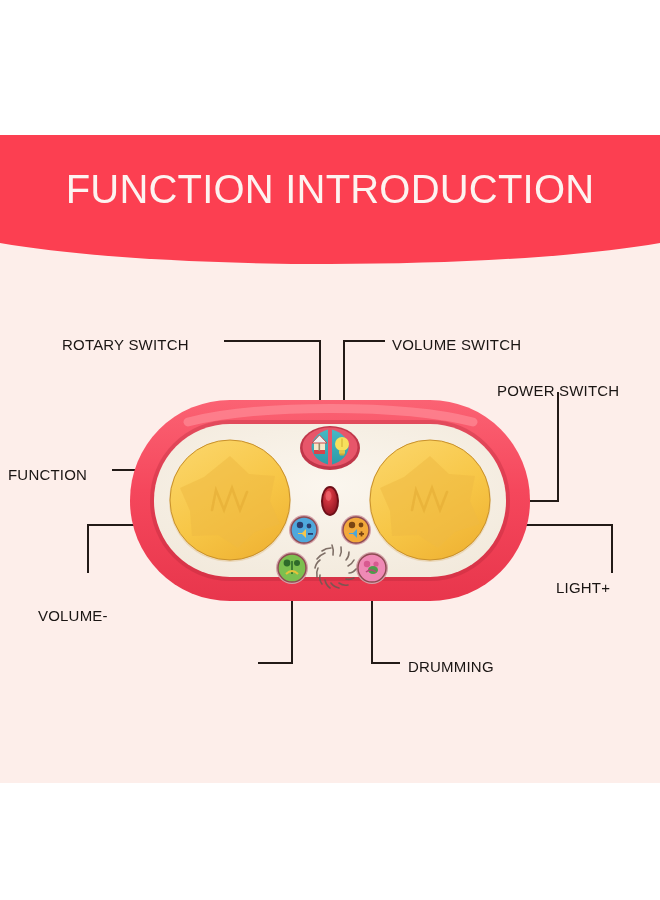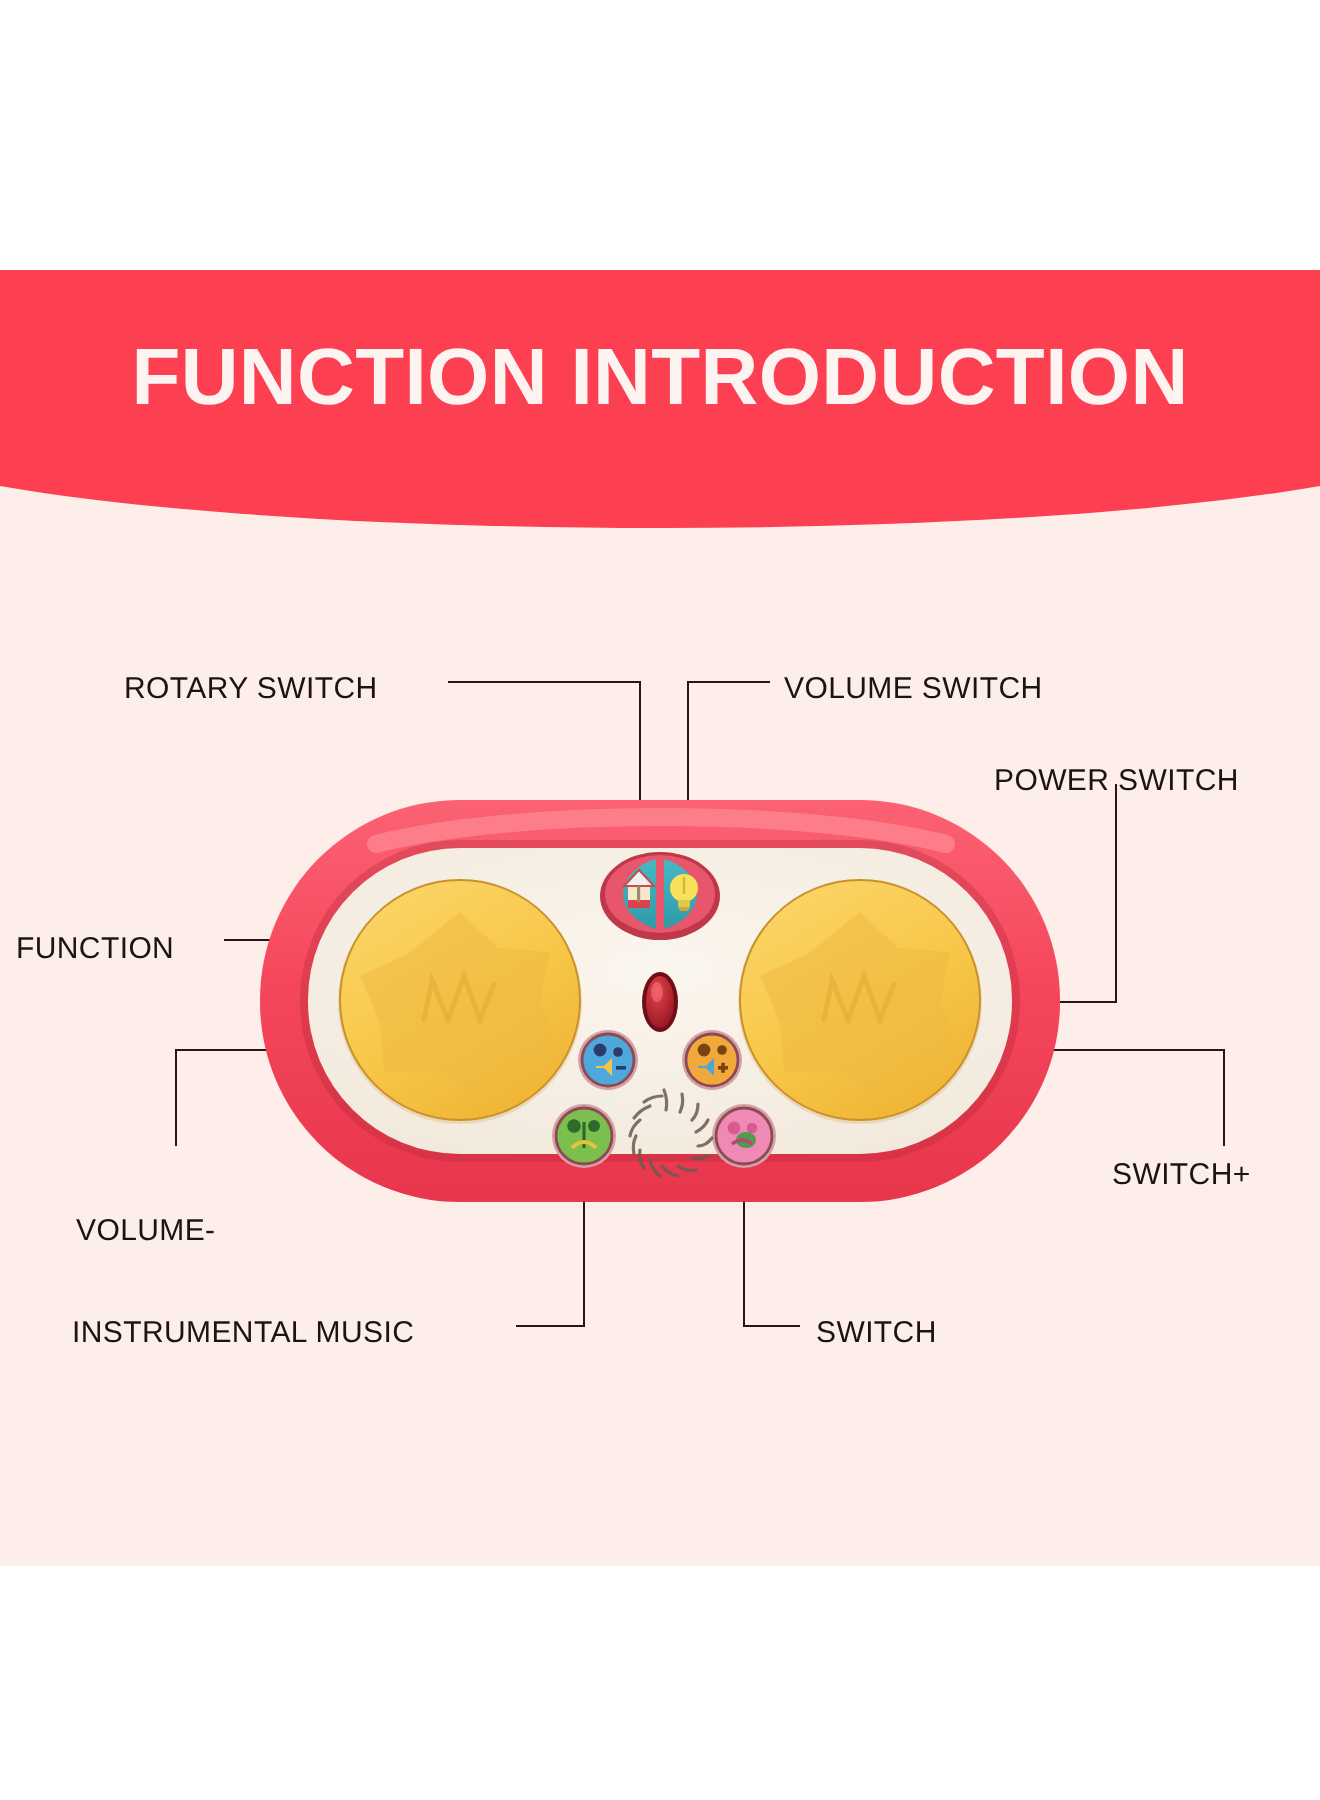--- a/index.html
+++ b/index.html
@@ -41,21 +41,21 @@
     position: absolute;
     left: 0;
     top: 0;
     width: 660px;
     height: 108px;
     display: flex;
     align-items: center;
     justify-content: center;
     color: #fdf3f0;
     font-size: 40px;
-    font-weight: bold;
+    font-weight: normal;
     letter-spacing: 0.2px;
     white-space: nowrap;
   }
 
   
   .leaders {
     position: absolute;
     left: 0;
     top: 0;
     width: 660px;
@@ -267,17 +267,16 @@
         <path d="M194,153 q4,-3 9,-3"></path>
       </g>
     </svg>
   </div>
 
   <div class="label" style="left:62px;  top:337px;">ROTARY SWITCH</div>
   <div class="label" style="left:392px; top:337px;">VOLUME SWITCH</div>
   <div class="label" style="left:497px; top:383px;">POWER SWITCH</div>
   <div class="label" style="left:8px;   top:467px;">FUNCTION</div>
   <div class="label" style="left:38px;  top:608px;">VOLUME-</div>
-  <div class="label" style="left:556px; top:580px;">SWITCH+</div>
-  <div class="label" style="left:36px;  top:659px;">INSTRUMENTAL MUSIC</div>
-  <div class="label" style="left:408px; top:659px;">SWITCH</div>
+  <div class="label" style="left:556px; top:580px;">LIGHT+</div>
+  <div class="label" style="left:408px; top:659px;">DRUMMING</div>
 
 </div>
 
 </body></html>

